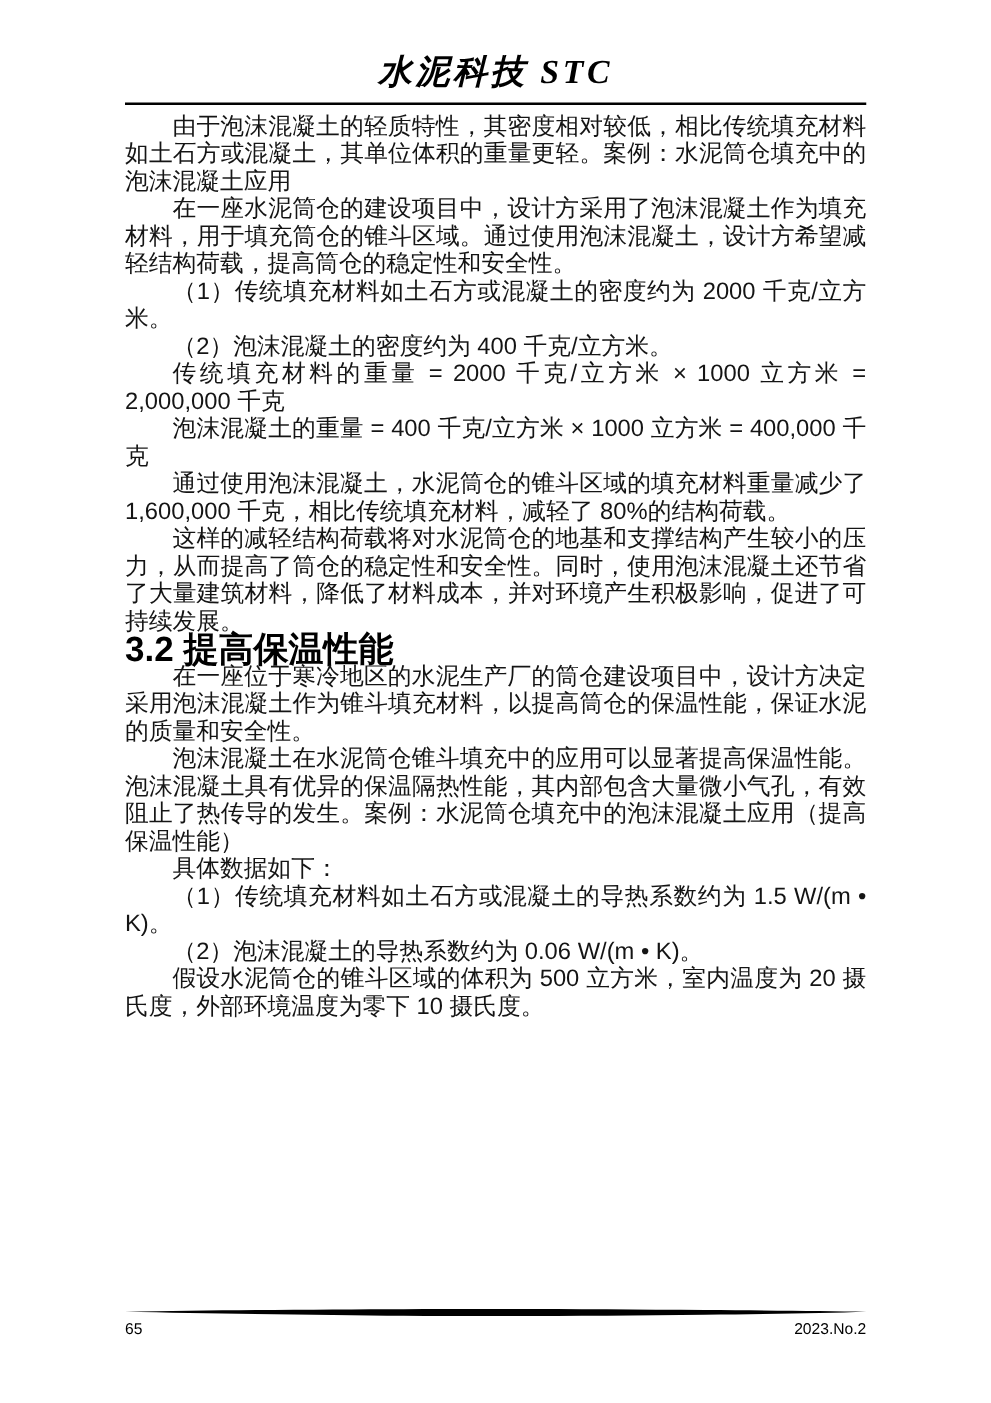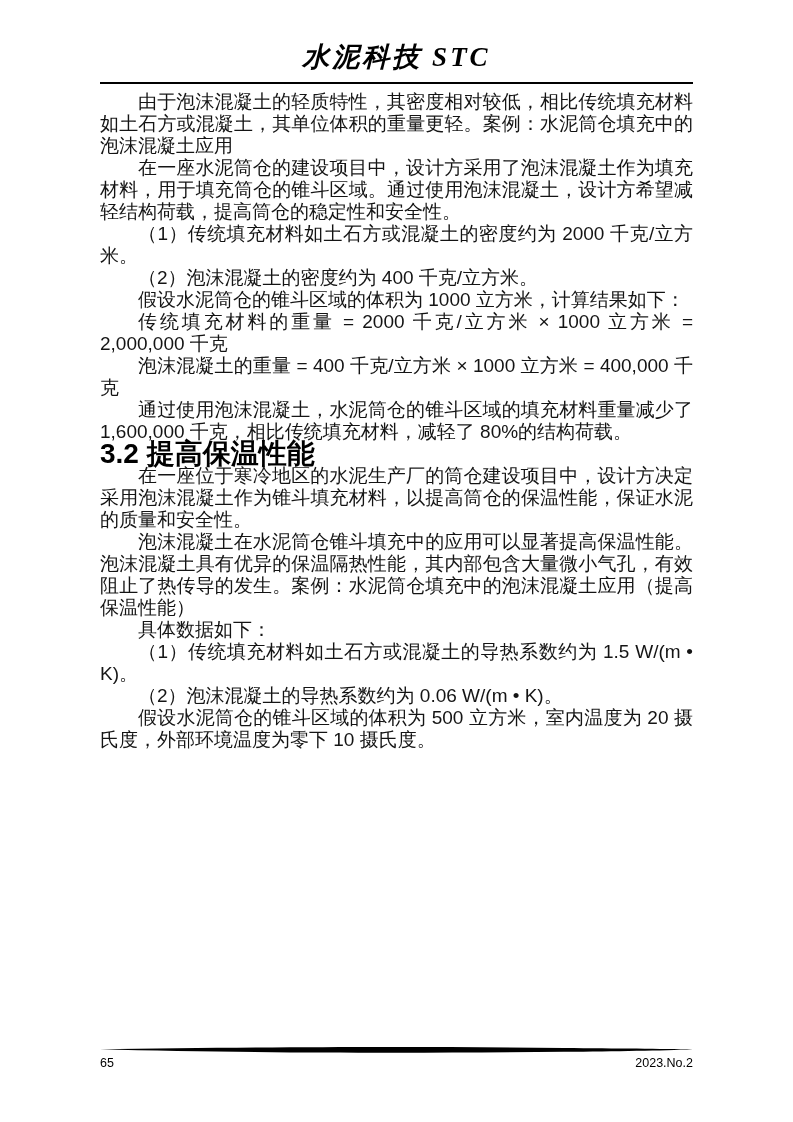--- a/index.html
+++ b/index.html
@@ -100,28 +100,28 @@
   <main class="content">
 
       <p class="body">由于泡沫混凝土的轻质特性，其密度相对较低，相比传统填充材料如土石方或混凝土，其单位体积的重量更轻。案例：水泥筒仓填充中的泡沫混凝土应用</p>
 
       <p class="body">在一座水泥筒仓的建设项目中，设计方采用了泡沫混凝土作为填充材料，用于填充筒仓的锥斗区域。通过使用泡沫混凝土，设计方希望减轻结构荷载，提高筒仓的稳定性和安全性。</p>
 
       <p class="body">（1）传统填充材料如土石方或混凝土的密度约为 2000 千克/立方米。</p>
 
       <p class="body">（2）泡沫混凝土的密度约为 400 千克/立方米。</p>
 
-      <p class="body">假设水泥筒仓的锥斗区域的体积为 1000 立方米，计算结果如下：</p>
 
       <p class="body">传统填充材料的重量 = 2000 千克/立方米 × 1000 立方米 = 2,000,000 千克</p>
 
       <p class="body">泡沫混凝土的重量 = 400 千克/立方米 × 1000 立方米 = 400,000 千克</p>
 
       <p class="body">通过使用泡沫混凝土，水泥筒仓的锥斗区域的填充材料重量减少了 1,600,000 千克，相比传统填充材料，减轻了 80%的结构荷载。</p>
 
+      <p class="body">这样的减轻结构荷载将对水泥筒仓的地基和支撑结构产生较小的压力，从而提高了筒仓的稳定性和安全性。同时，使用泡沫混凝土还节省了大量建筑材料，降低了材料成本，并对环境产生积极影响，促进了可持续发展。</p>
 
       <p class="heading">3.2 提高保温性能</p>
 
       <p class="body">在一座位于寒冷地区的水泥生产厂的筒仓建设项目中，设计方决定采用泡沫混凝土作为锥斗填充材料，以提高筒仓的保温性能，保证水泥的质量和安全性。</p>
 
       <p class="body">泡沫混凝土在水泥筒仓锥斗填充中的应用可以显著提高保温性能。泡沫混凝土具有优异的保温隔热性能，其内部包含大量微小气孔，有效阻止了热传导的发生。案例：水泥筒仓填充中的泡沫混凝土应用（提高保温性能）</p>
 
       <p class="body">具体数据如下：</p>
 
       <p class="body">（1）传统填充材料如土石方或混凝土的导热系数约为 1.5 W/(m • K)。</p>

